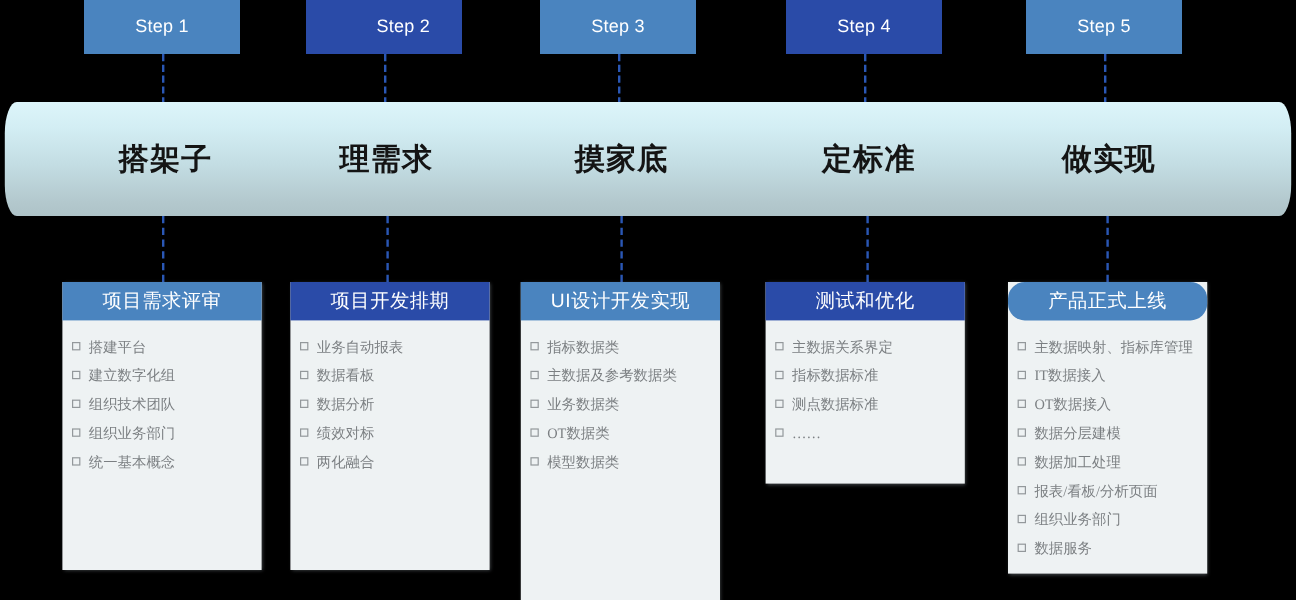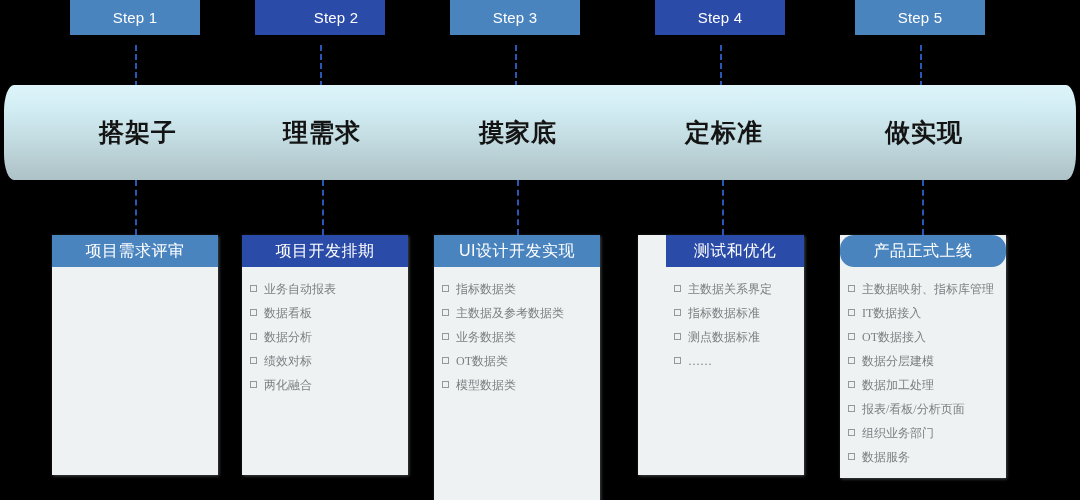--- a/index.html
+++ b/index.html
@@ -17,21 +17,21 @@
     width: 1080px;
     height: 500px;
     background: #000000;
   }
 
   
   .step-box {
     position: absolute;
     top: 0px;
     width: 130px;
-    height: 35px;
+    height: 45px;
     display: flex;
     align-items: center;
     justify-content: center;
     color: #ffffff;
     font-size: 15px;
     font-family: "Liberation Sans", sans-serif;
     letter-spacing: 0.2px;
     text-align: right;
   }
 
@@ -163,20 +163,42 @@
       <div class="connector lower" style="left: 135px;"></div>
       <div class="connector lower" style="left: 322px;"></div>
       <div class="connector lower" style="left: 517px;"></div>
       <div class="connector lower" style="left: 722px;"></div>
       <div class="connector lower" style="left: 922px;"></div>
     </div>
 
   <div id="cards-layer">
       <div class="card" style="left: 52px; top: 235px; height: 240px;">
         <div class="card-header" style="background: rgb(74, 132, 191);">项目需求评审</div>
+        <div class="card-body">
+          <div class="card-item">
+            <span class="bullet"></span>
+            <span class="item-text">搭建平台</span>
+          </div>
+          <div class="card-item">
+            <span class="bullet"></span>
+            <span class="item-text">建立数字化组</span>
+          </div>
+          <div class="card-item">
+            <span class="bullet"></span>
+            <span class="item-text">组织技术团队</span>
+          </div>
+          <div class="card-item">
+            <span class="bullet"></span>
+            <span class="item-text">组织业务部门</span>
+          </div>
+          <div class="card-item">
+            <span class="bullet"></span>
+            <span class="item-text">统一基本概念</span>
+          </div>
+        </div>
       </div>
       <div class="card" style="left: 242px; top: 235px; height: 240px;">
         <div class="card-header" style="background: rgb(42, 75, 168);">项目开发排期</div>
         <div class="card-body">
           <div class="card-item">
             <span class="bullet"></span>
             <span class="item-text">业务自动报表</span>
           </div>
           <div class="card-item">
             <span class="bullet"></span>
@@ -214,21 +236,21 @@
           <div class="card-item">
             <span class="bullet"></span>
             <span class="item-text">OT数据类</span>
           </div>
           <div class="card-item">
             <span class="bullet"></span>
             <span class="item-text">模型数据类</span>
           </div>
         </div>
       </div>
-      <div class="card" style="left: 638px; top: 235px; height: 240px; padding-left: 28px;">
+      <div class="card" style="left: 638px; top: 235px; height: 168px;">
         <div class="card-header" style="background: rgb(42, 75, 168);">测试和优化</div>
         <div class="card-body">
           <div class="card-item">
             <span class="bullet"></span>
             <span class="item-text">主数据关系界定</span>
           </div>
           <div class="card-item">
             <span class="bullet"></span>
             <span class="item-text">指标数据标准</span>
           </div>

